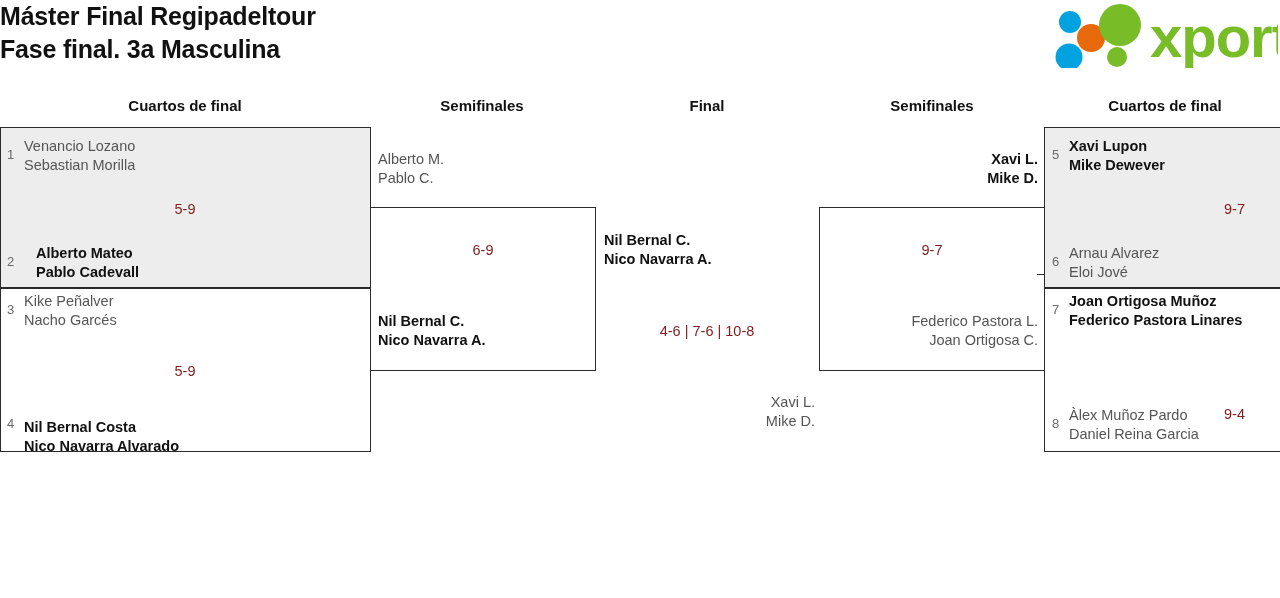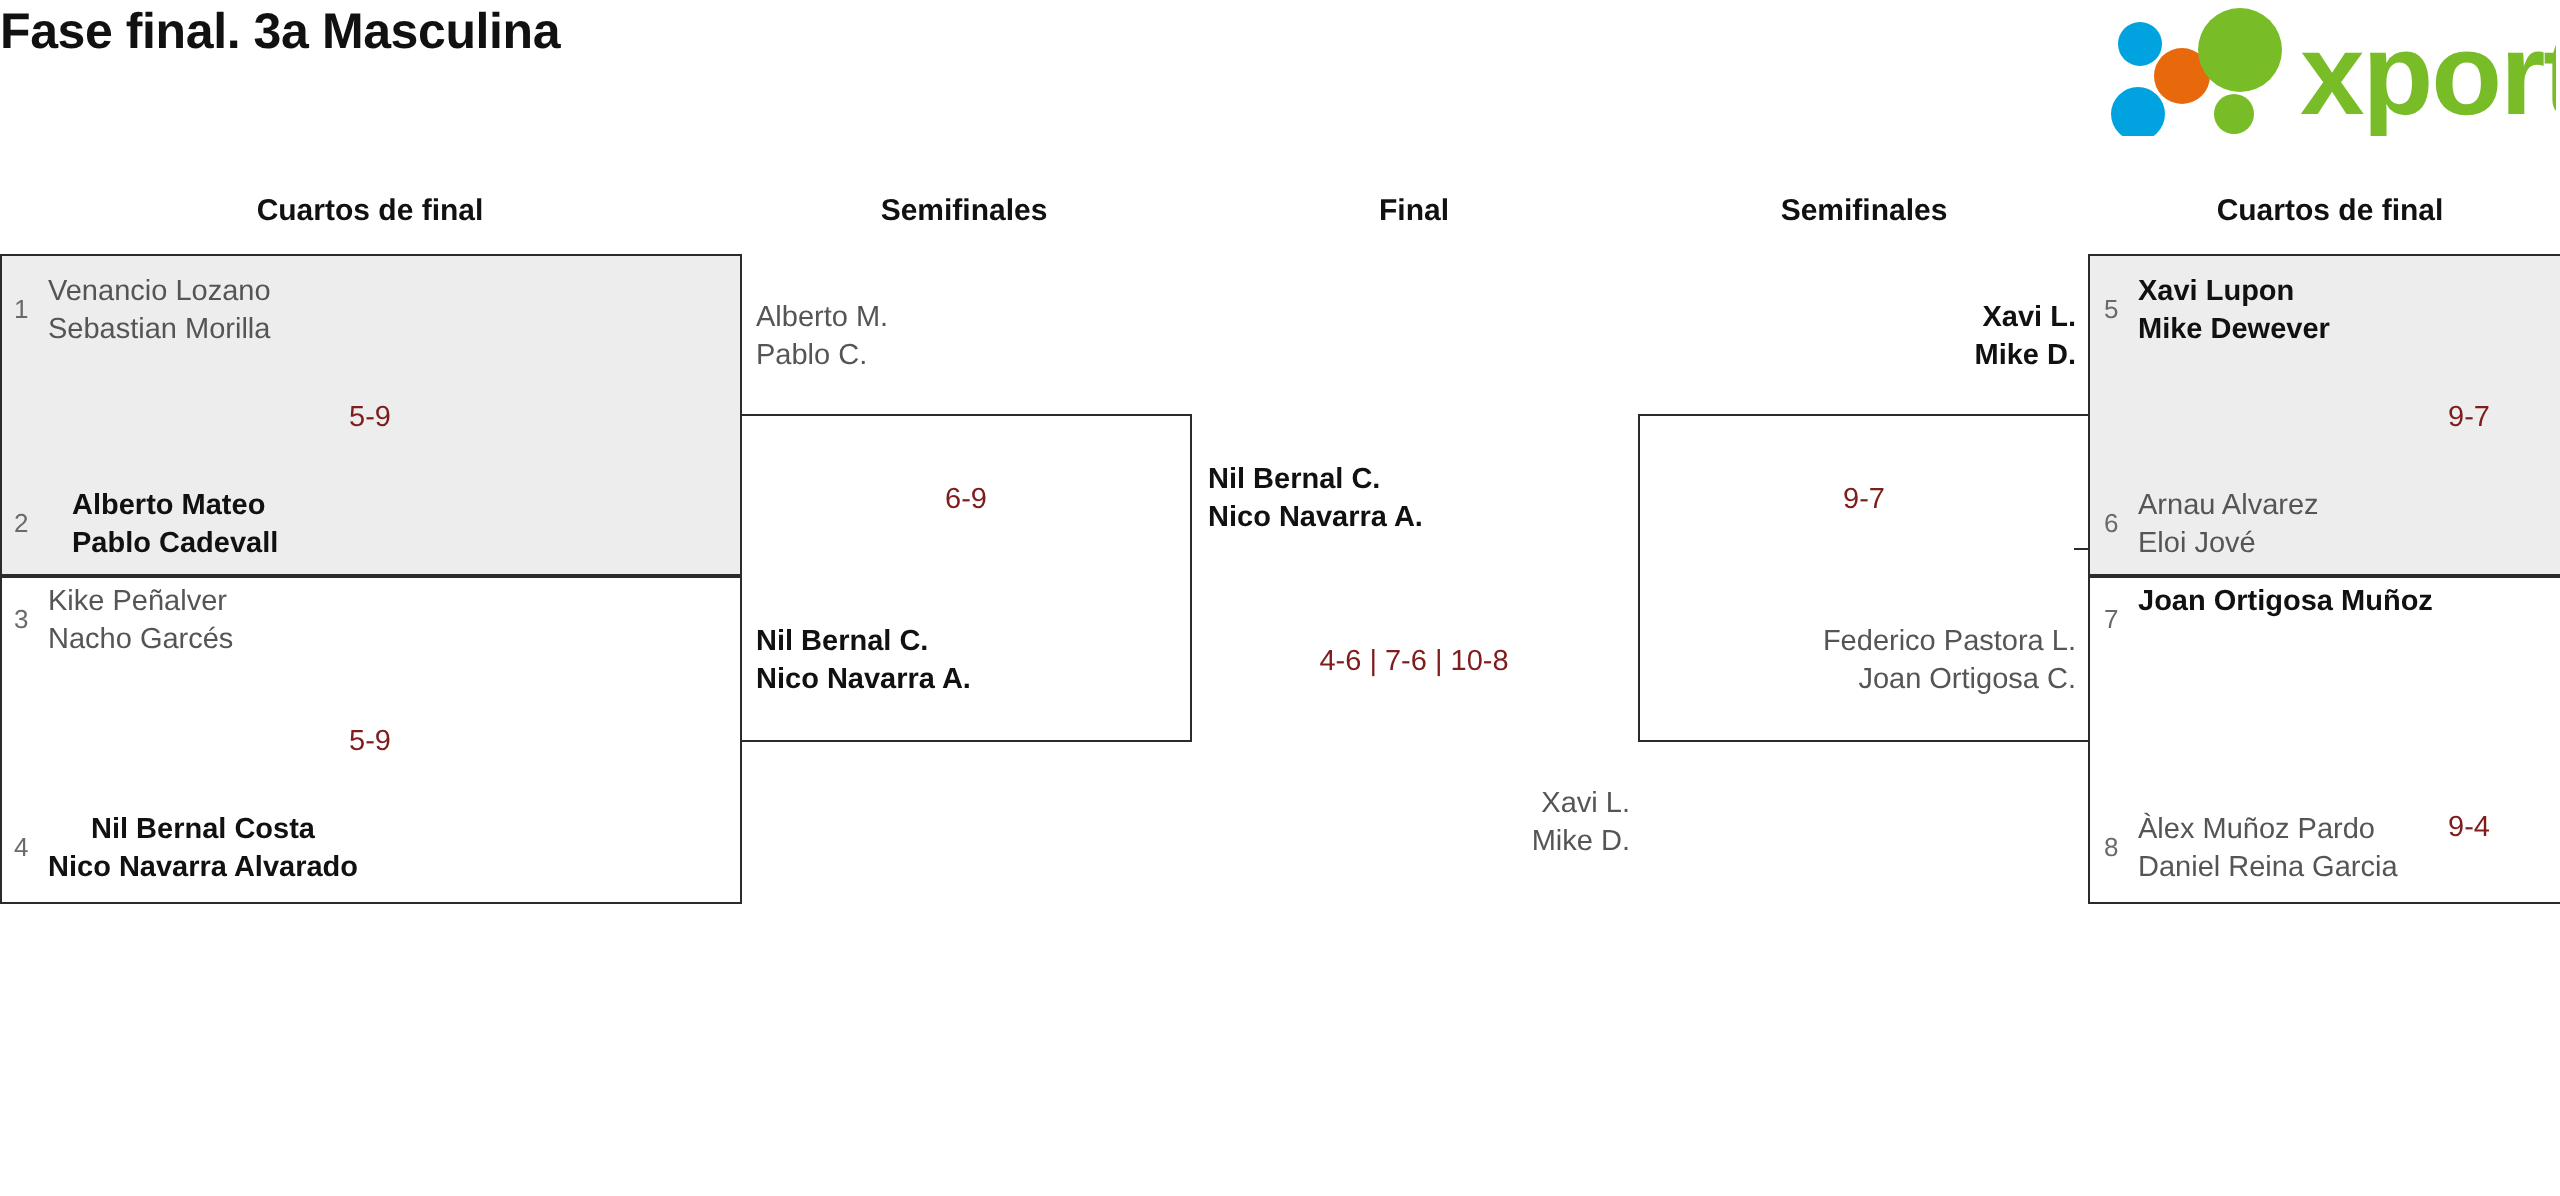--- a/index.html
+++ b/index.html
@@ -91,20 +91,21 @@
 
   .connector {
     position: absolute;
     background: #2b2b2b;
   }
 </style>
 </head>
 <body>
 
 <div id="tournament-title">
+  <span class="line">Máster Final Regipadeltour</span>
   <span class="line">Fase final. 3a Masculina</span>
 </div>
 
 <div id="brand-logo">
   <svg width="232" height="66" viewBox="0 0 232 66" xmlns="http://www.w3.org/2000/svg">
     <circle cx="24" cy="20" r="11" fill="#00a3e0"></circle>
     <circle cx="45" cy="36" r="14" fill="#e8690b"></circle>
     <circle cx="23" cy="55" r="13.5" fill="#00a3e0"></circle>
     <circle cx="74" cy="23" r="21" fill="#78bc27"></circle>
     <circle cx="71" cy="55" r="10" fill="#78bc27"></circle>
@@ -134,21 +135,21 @@
 
 <div class="match-box plain" style="left:0px; top:288px; width:371px; height:164px;">
 </div>
 <div class="seed" style="left:7px; top:303px;">3</div>
 <div class="team loser" style="left:24px; top:292px;">
   <span class="ln">Kike Peñalver</span>
   <span class="ln">Nacho Garcés</span>
 </div>
 <div class="score center" style="left:100px; top:362px; width:170px;">5-9</div>
 <div class="seed" style="left:7px; top:417px;">4</div>
-<div class="team winner" style="left:24px; top:406px;text-align:center;">
+<div class="team winner" style="left:24px; top:418px;">
   <span class="ln">Nil Bernal Costa</span>
   <span class="ln">Nico Navarra Alvarado</span>
 </div>
 
 <div class="team loser" style="left:378px; top:150px;">
   <span class="ln">Alberto M.</span>
   <span class="ln">Pablo C.</span>
 </div>
 
 <div class="match-box plain" style="left:370px; top:207px; width:226px; height:164px;">
@@ -194,20 +195,21 @@
 <div class="team loser" style="left:1069px; top:244px;">
   <span class="ln">Arnau Alvarez</span>
   <span class="ln">Eloi Jové</span>
 </div>
 
 <div class="match-box plain" style="left:1044px; top:288px; width:371px; height:164px;">
 </div>
 <div class="seed" style="left:1052px; top:303px;">7</div>
 <div class="team winner" style="left:1069px; top:292px;">
   <span class="ln">Joan Ortigosa Muñoz</span>
+  <span class="ln">Federico Pastora Linares</span>
 </div>
 <div class="score right" style="left:1080px; top:362px; width:165px;margin-top:43px;">9-4</div>
 <div class="seed" style="left:1052px; top:417px;">8</div>
 <div class="team loser" style="left:1069px; top:406px;">
   <span class="ln">Àlex Muñoz Pardo</span>
   <span class="ln">Daniel Reina Garcia</span>
 </div>
 
 <div class="connector" style="left:1037px; top:274px; width:8px; height:1px;"></div>
 

